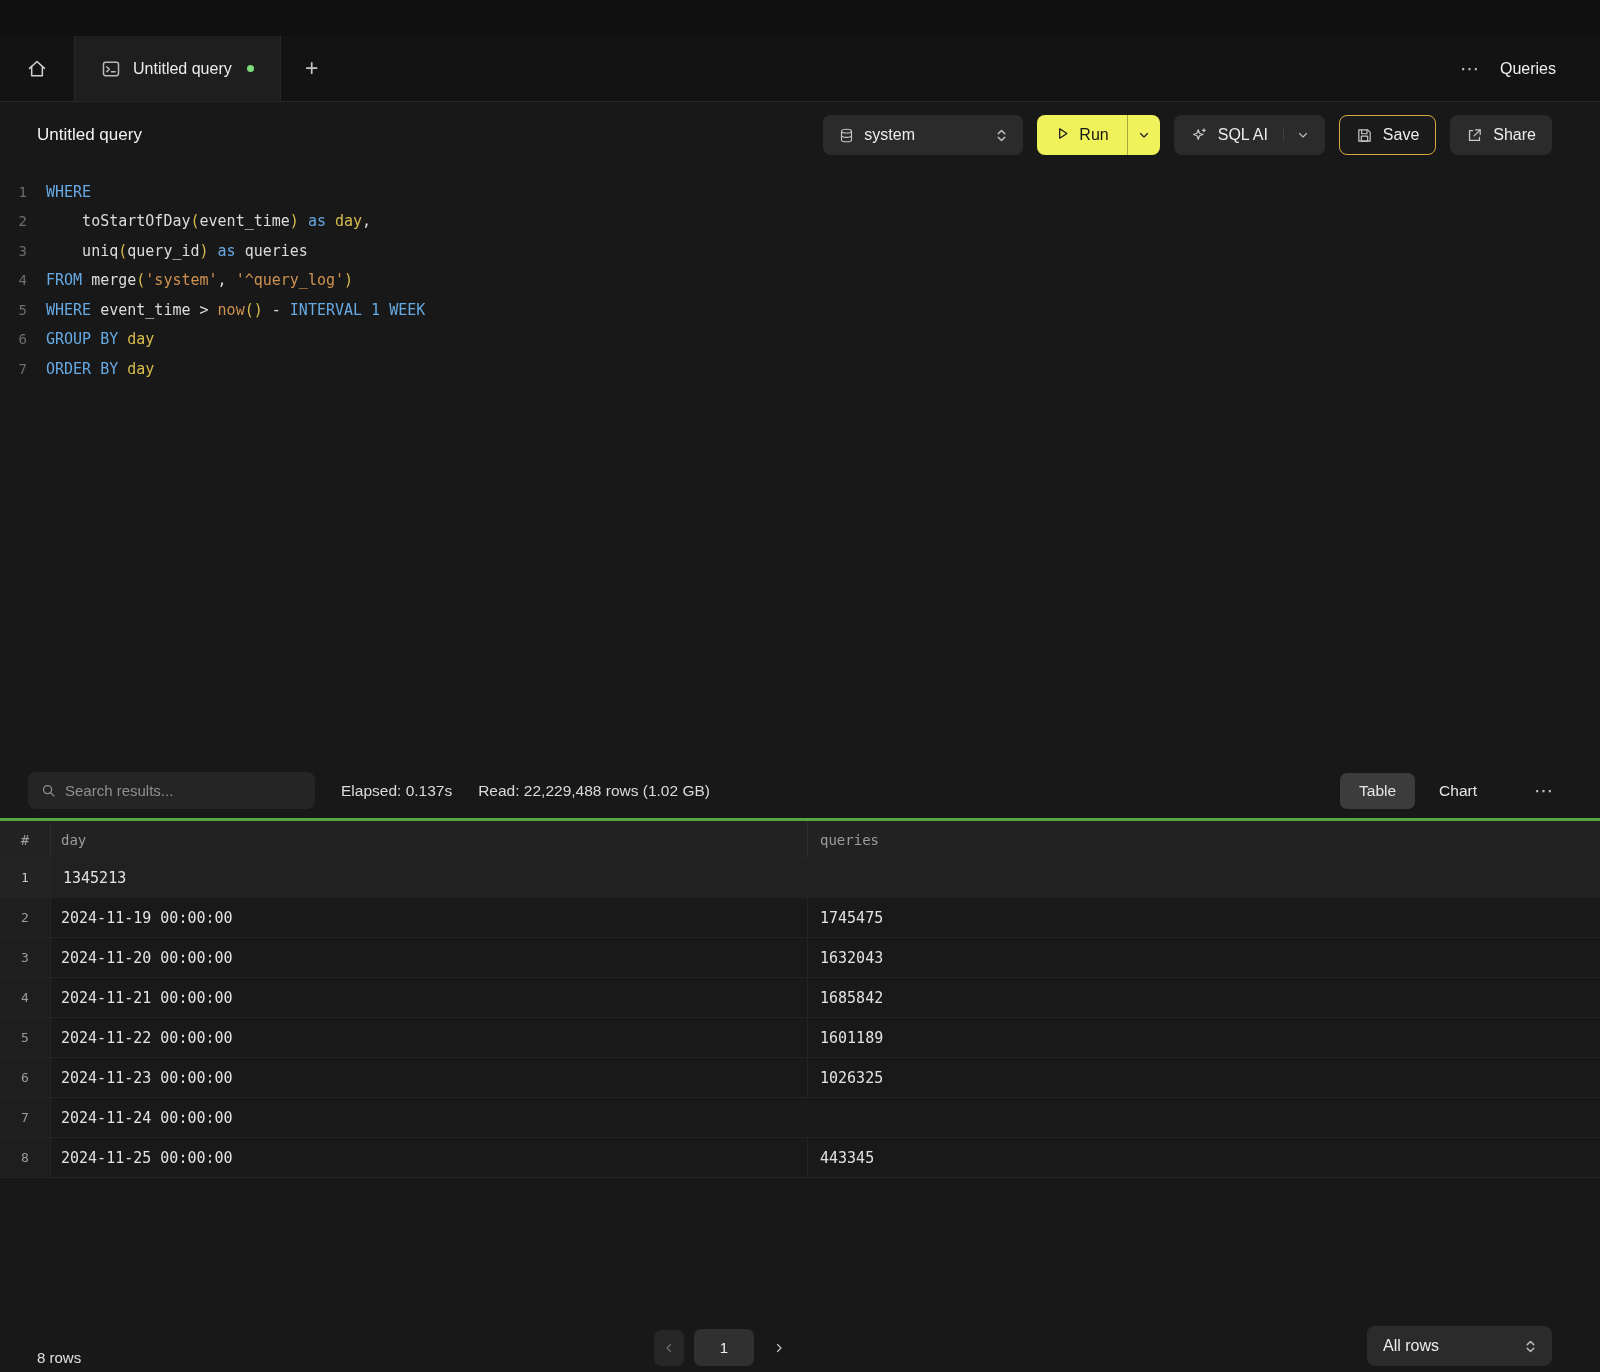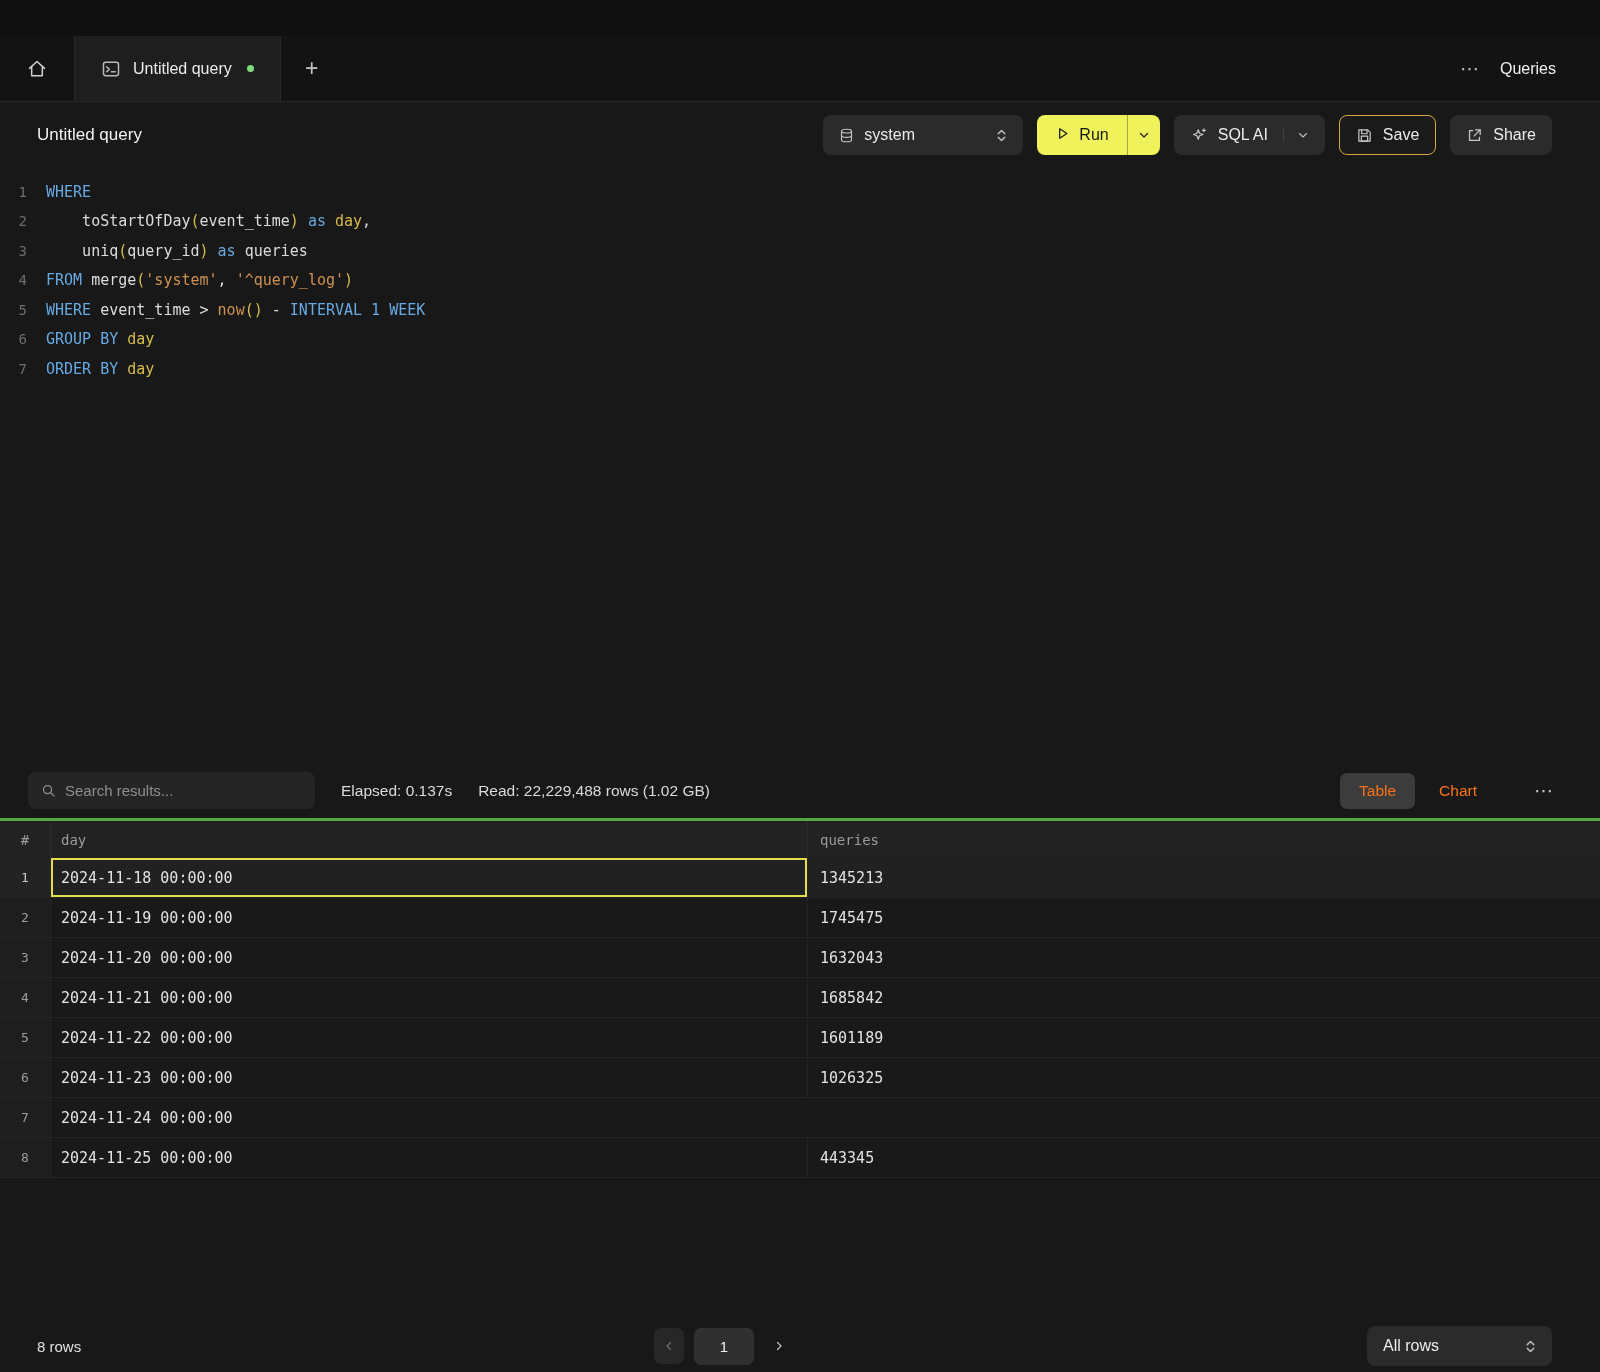--- a/index.html
+++ b/index.html
@@ -46,21 +46,21 @@
   .tok-orange { color:#cf9150; }
   .tok-plain { color:#dcdcdc; }
 
   
   .results-bar { height:55px; flex:none; display:flex; align-items:center; padding:0 46px 0 28px; gap:26px; }
   .search-box { width:287px; height:37px; flex:none; background:#252525; border-radius:8px; display:flex; align-items:center; gap:9px; padding:0 13px; color:#8f8f8f; }
   .search-box input { flex:1; min-width:0; background:transparent; border:0; outline:0; color:#22c55e; font-size:15px; font-family:inherit; }
   .search-box input::placeholder { color:#8f8f8f; }
   .stats { display:flex; gap:26px; font-size:15.5px; color:#dadada; }
   .view-toggle { margin-left:auto; display:flex; align-items:center; gap:5px; }
-  .view-btn { height:36px; padding:0 19px; border-radius:7px; font-size:15.5px; color:#f97316; }
+  .view-btn { height:36px; padding:0 19px; border-radius:7px; font-size:15.5px; color:#e5e5e5; }
   .view-btn.active { background:#3c3c3c; }
   .results-more { color:#c2c2c2; font-size:19px; letter-spacing:1px; margin-left:12px; }
 
   .green-rule { height:3px; flex:none; background:#55a744; }
 
   
   .grid-header { display:flex; height:37px; flex:none; background:#222222; align-items:stretch; font-family:"DejaVu Sans Mono", monospace; font-size:14px; color:#9c9c9c; }
   .h-idx { width:50px; flex:none; display:flex; align-items:center; justify-content:center; }
   .h-day { width:757px; flex:none; display:flex; align-items:center; padding-left:10px; border-left:1px solid #2c2c2c; }
   .h-q { flex:1; display:flex; align-items:center; padding-left:12px; border-left:1px solid #2c2c2c; }
@@ -69,21 +69,21 @@
   .gcell { display:flex; align-items:center; }
   .col-idx { width:50px; flex:none; justify-content:center; background:#1e1e1e; color:#9c9c9c; font-size:13px; }
   .col-day { width:757px; flex:none; padding-left:10px; border-left:1px solid #242424; }
   .col-q { flex:1; padding-left:12px; border-left:1px solid #242424; }
   .row-selected { background:#212121; }
   .row-selected .col-idx { background:#232323; color:#c9c9c9; }
   .cell-selected { box-shadow: inset 0 0 0 2px #e5de4c; }
 
   
   .bottom-area { flex:1; position:relative; }
-  .footer { position:absolute; top:148px; left:0; right:0; display:flex; align-items:center; padding:0 48px 0 37px; }
+  .footer { position:absolute; top:148px; left:0; right:0; display:flex; align-items:flex-end; padding:0 48px 0 37px; }
   .rowcount { font-size:15px; color:#e0e0e0; }
   .pager { position:absolute; left:654px; display:flex; align-items:center; gap:10px; }
   .page-prev { width:30px; height:36px; border-radius:7px; background:#272727; color:#6e6e6e; display:flex; align-items:center; justify-content:center; }
   .page-num { width:60px; height:37px; border-radius:7px; background:#303030; color:#f0f0f0; font-size:15px; display:flex; align-items:center; justify-content:center; }
   .page-next { width:30px; height:36px; color:#c4c4c4; display:flex; align-items:center; justify-content:center; }
   .rows-select { margin-left:auto; width:185px; height:40px; }
 </style>
 </head>
 <body>
 
@@ -247,21 +247,20 @@
   <div class="green-rule"></div>
 
   <div class="grid-header">
     <div class="h-idx">#</div>
     <div class="h-day">day</div>
     <div class="h-q">queries</div>
   </div>
   <div class="grid-body" id="grid-body">
       <div class="grid-row row-selected">
         <div class="gcell col-idx">1</div>
-        <div class="gcell col-day cell-selected">2024-11-18 00:00:00</div>
         <div class="gcell col-q">1345213</div>
       </div>
       <div class="grid-row">
         <div class="gcell col-idx">2</div>
         <div class="gcell col-day">2024-11-19 00:00:00</div>
         <div class="gcell col-q">1745475</div>
       </div>
       <div class="grid-row">
         <div class="gcell col-idx">3</div>
         <div class="gcell col-day">2024-11-20 00:00:00</div>

